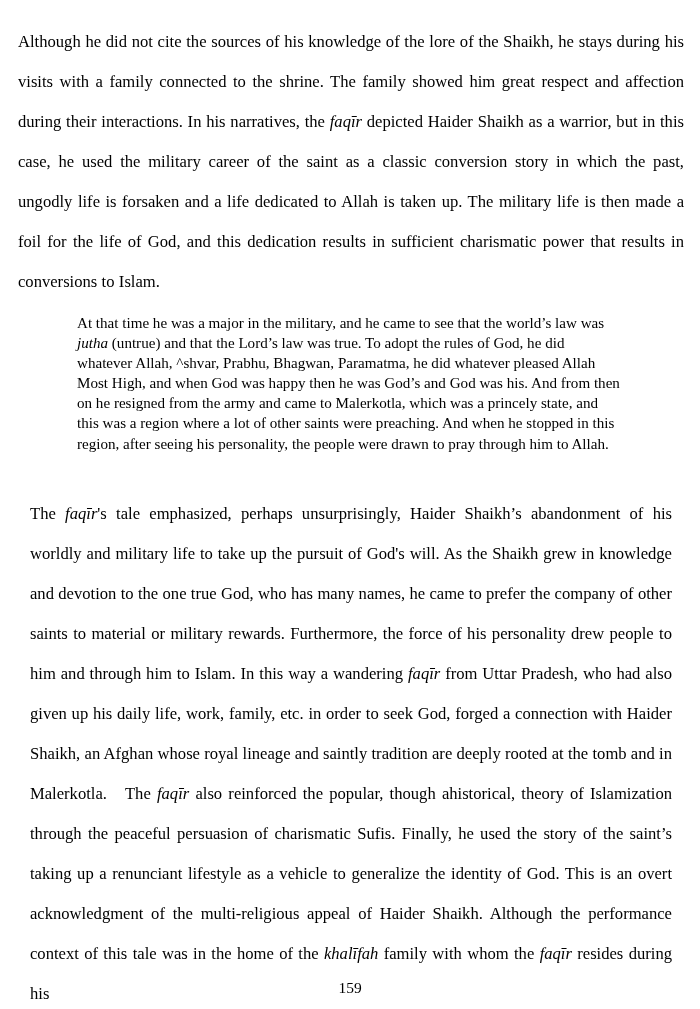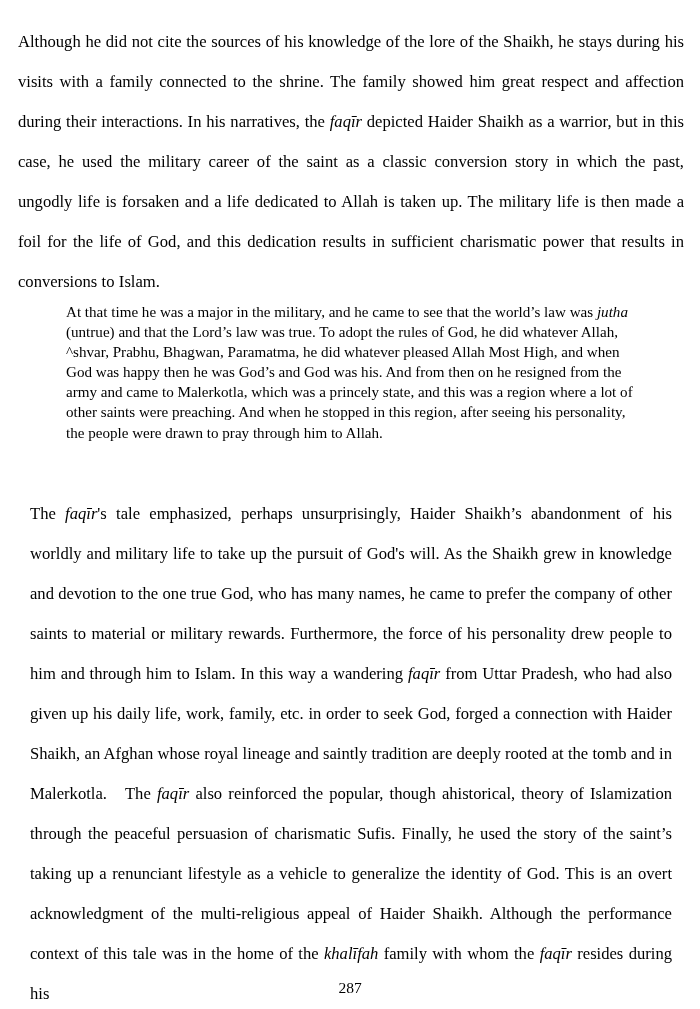--- a/index.html
+++ b/index.html
@@ -39,21 +39,21 @@
   .blockquote {
     position: absolute;
     left: 66px;
     top: 302px;
     width: 568px;
     font-size: 15.1px;
     line-height: 20.1px;
     text-align: left;
   }
   .blockquote p {
-    margin: 0;
+    margin: 11px;
   }
   .tail-text {
     position: absolute;
     left: 18px;
     top: 482px;
     width: 666px;
     font-size: 16.6px;
     line-height: 40px;
     text-align: justify;
     text-justify: inter-word;
@@ -88,15 +88,15 @@
   </div>
 
   <div class="blockquote">
     <p>At that time he was a major in the military, and he came to see that the world’s law was <i>jutha</i> (untrue) and that the Lord’s law was true.  To adopt the rules of God, he did whatever Allah, ^shvar, Prabhu, Bhagwan, Paramatma, he did whatever pleased Allah Most High, and when God was happy then he was God’s and God was his.  And from then on he resigned from the army and came to Malerkotla, which was a princely state, and this was a region where a lot of other saints were preaching.  And when he stopped in this region, after seeing his personality, the people were drawn to pray through him to Allah.</p>
   </div>
 
   <div class="tail-text">
     <p>The <i>faqīr</i>'s tale emphasized, perhaps unsurprisingly, Haider Shaikh’s abandonment of his worldly and military life to take up the pursuit of God's will.  As the Shaikh grew in knowledge and devotion to the one true God, who has many names, he came to prefer the company of other saints to material or military rewards.  Furthermore, the force of his personality drew people to him and through him to Islam.  In this way a wandering <i>faqīr</i> from Uttar Pradesh, who had also given up his daily life, work, family, etc. in order to seek God, forged a connection with Haider Shaikh, an Afghan whose royal lineage and saintly tradition are deeply rooted at the tomb and in Malerkotla.<span class="wide-space"></span>The <i>faqīr</i> also reinforced the popular, though ahistorical, theory of Islamization through the peaceful persuasion of charismatic Sufis.  Finally, he used the story of the saint’s taking up a renunciant lifestyle as a vehicle to generalize the identity of God.  This is an overt acknowledgment of the multi-religious appeal of Haider Shaikh.  Although the performance context of this tale was in the home of the <i>khalīfah</i> family with whom the <i>faqīr</i> resides during his</p>
   </div>
 
-  <div class="page-number">287</div>
+  <div class="page-number">159</div>
 
 </div>
 
 </body></html>

